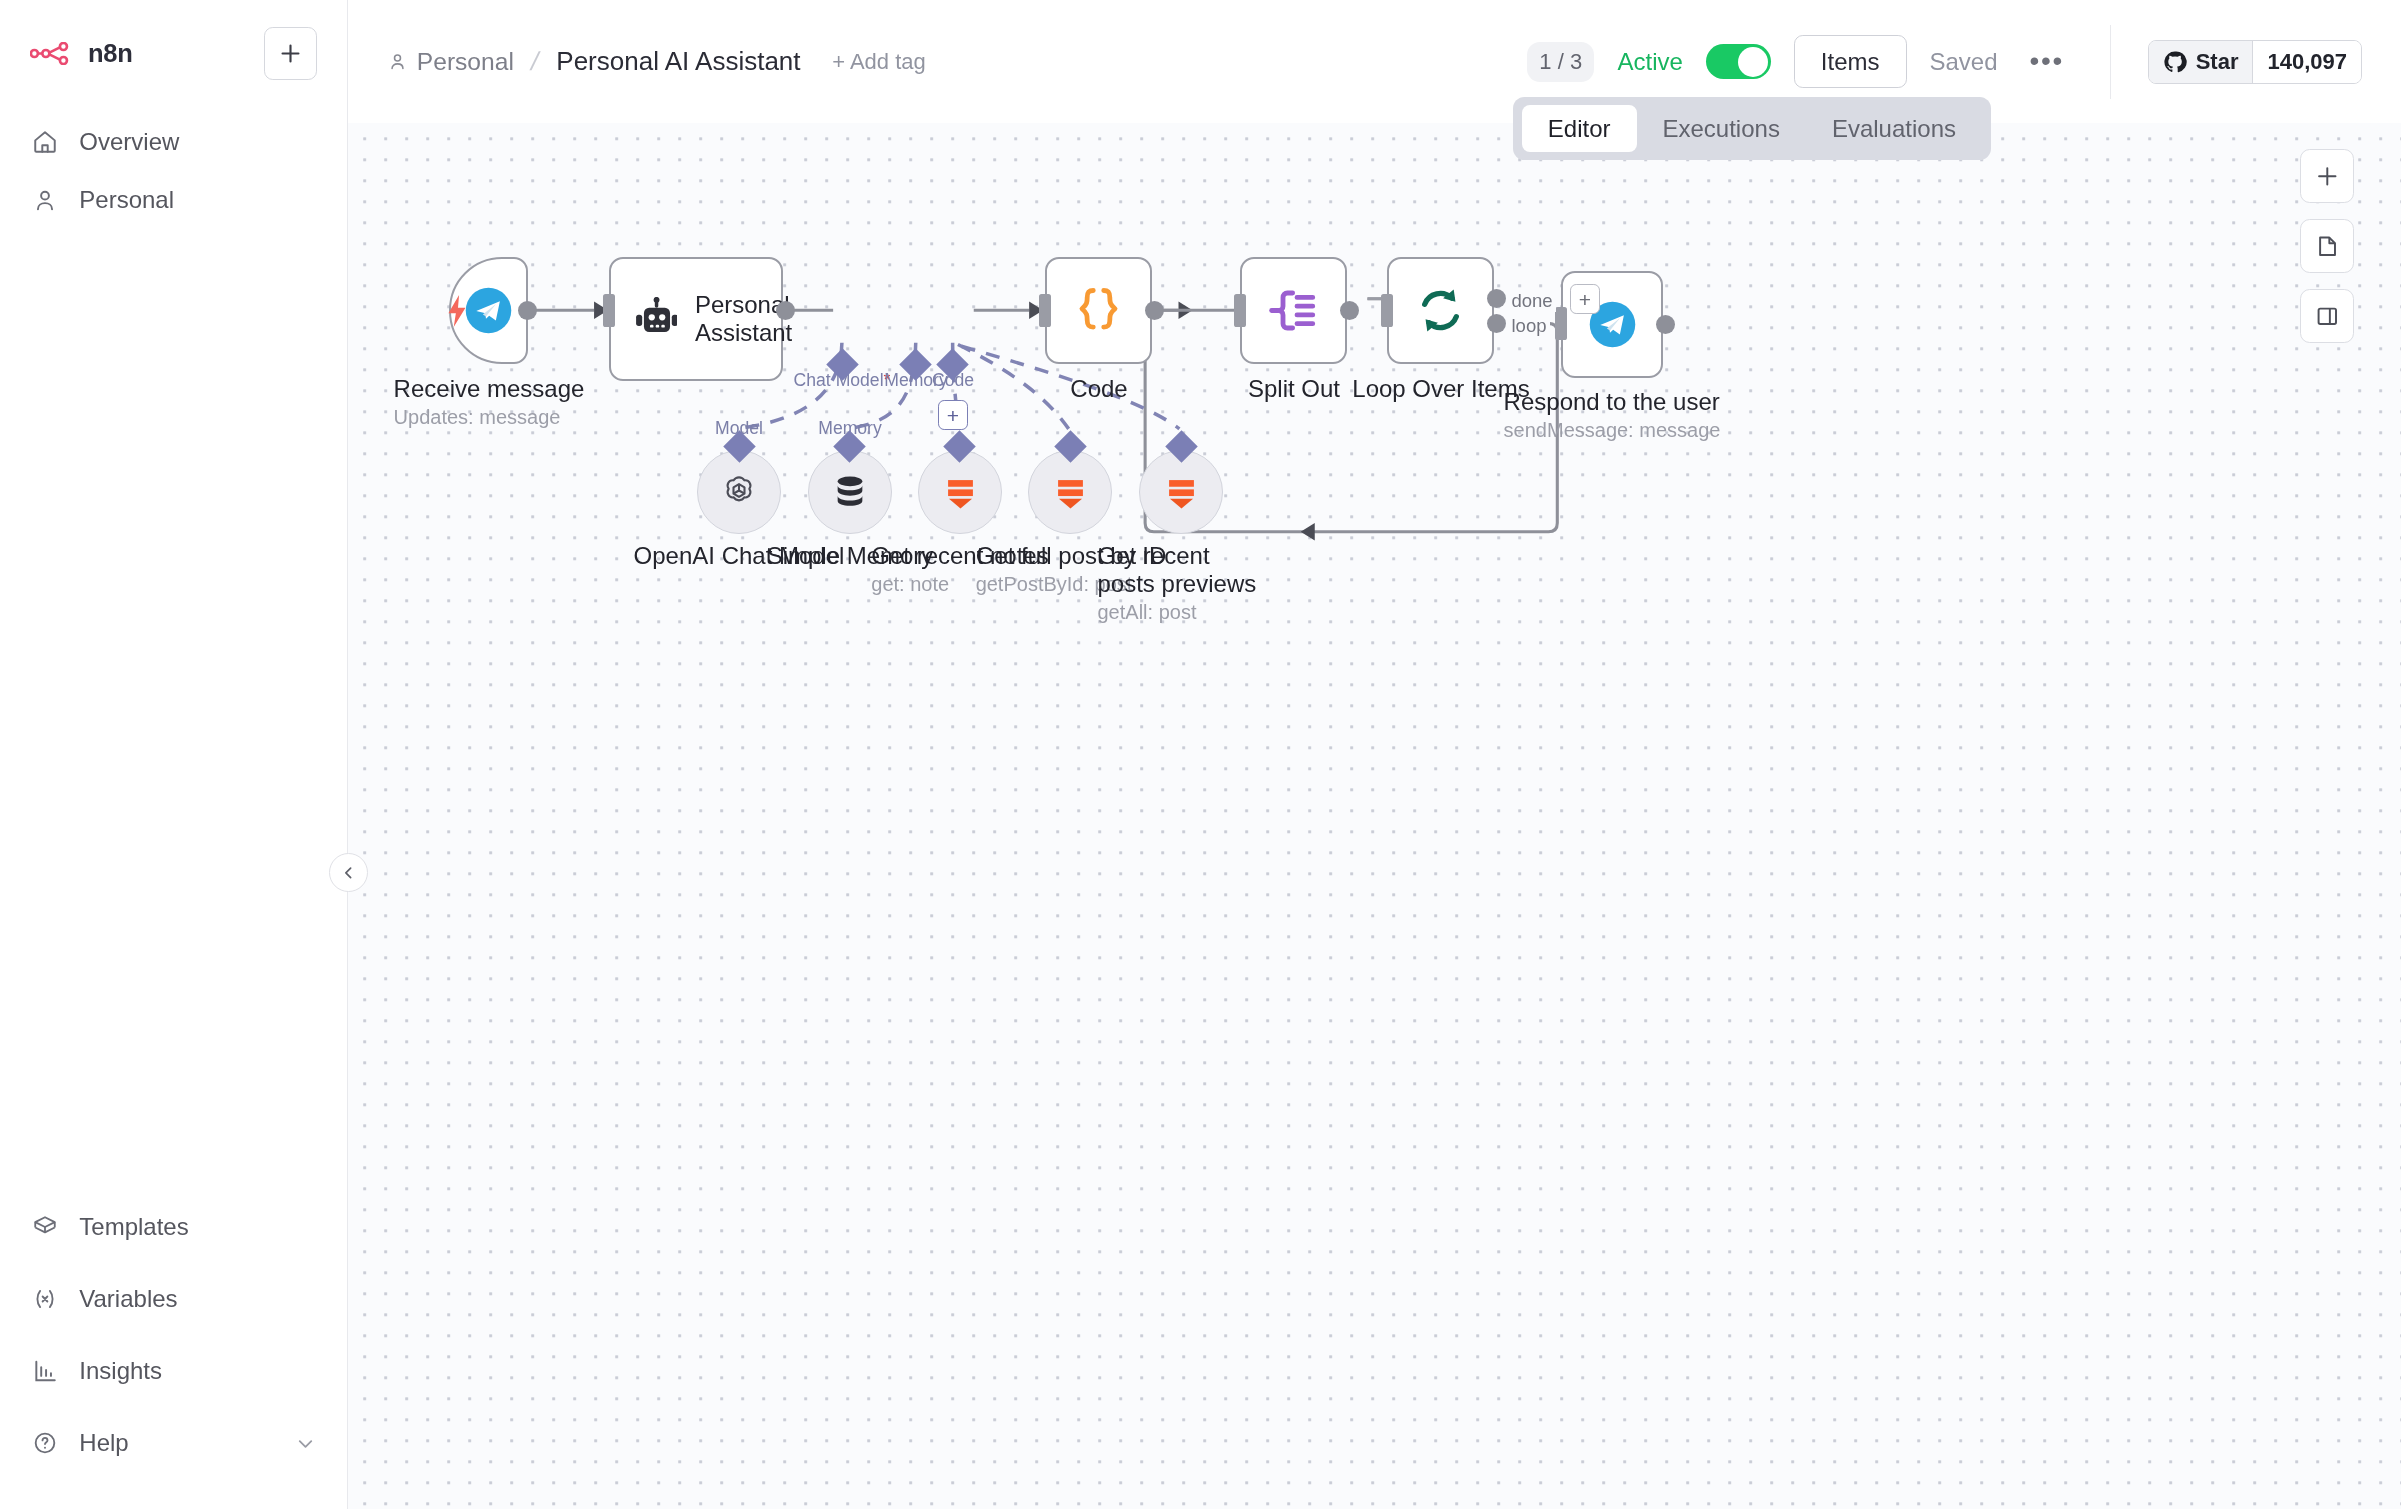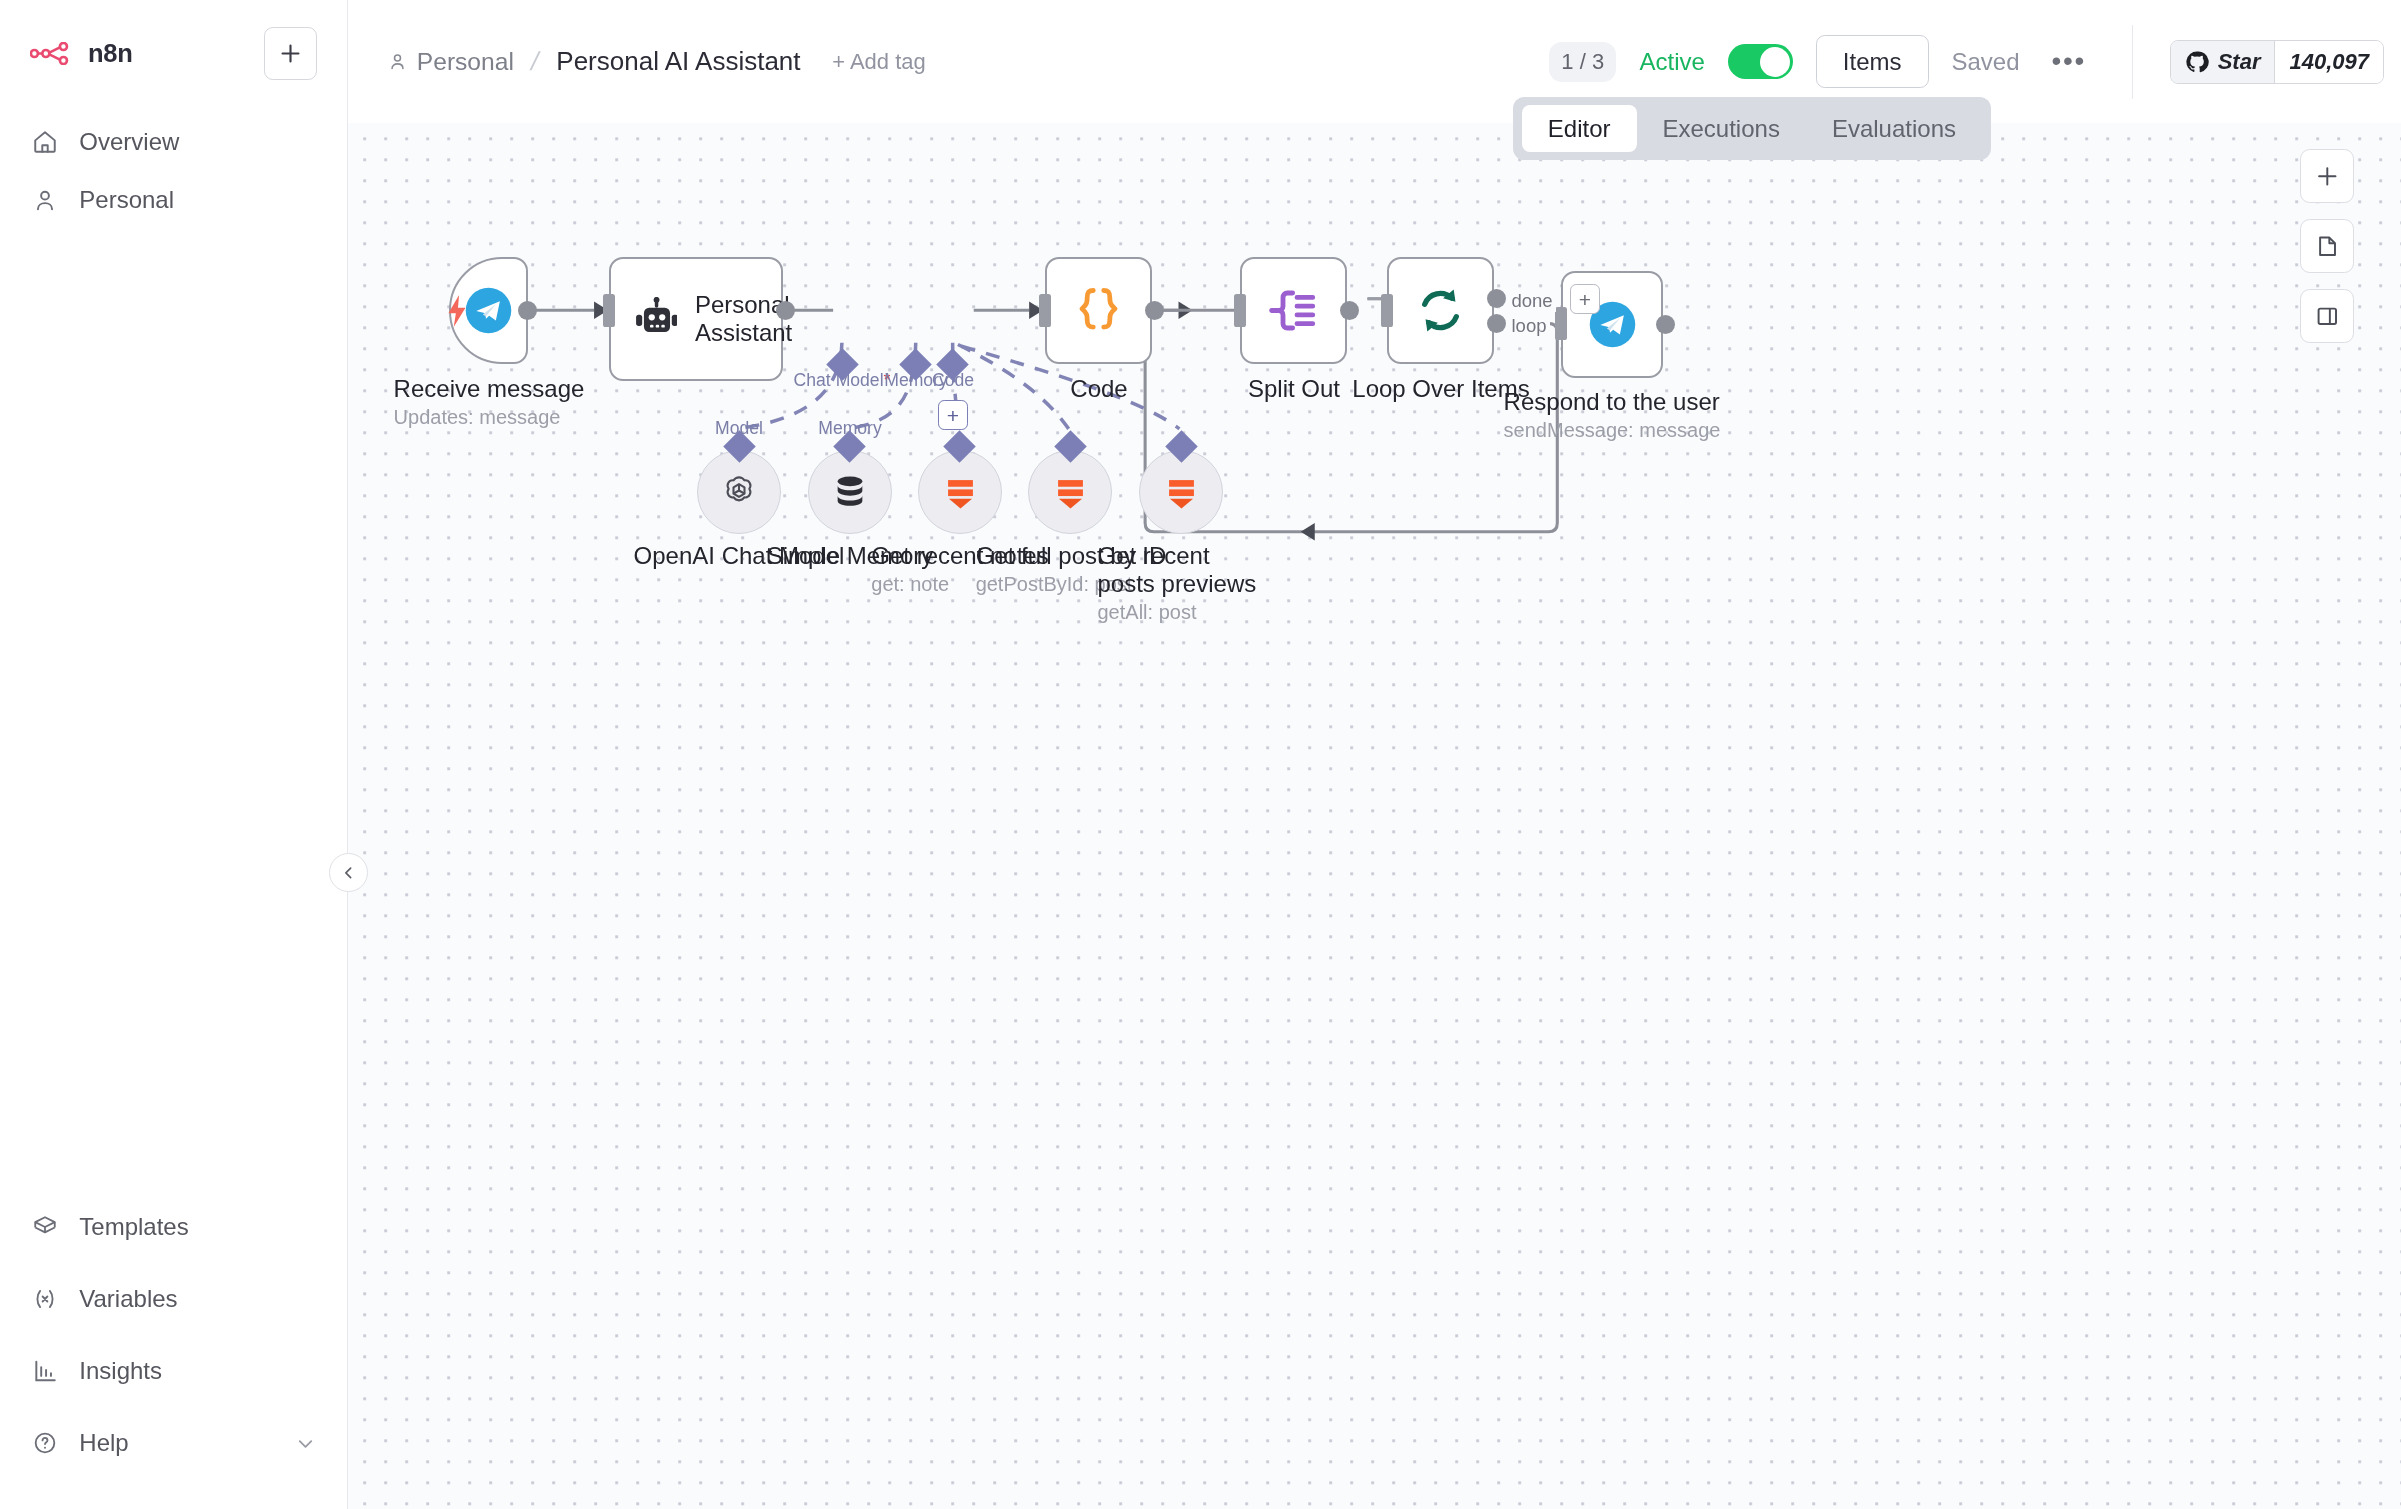--- a/index.html
+++ b/index.html
@@ -82,21 +82,21 @@
   }
   .share-btn {
     border: 0.9px solid #cfd1d8; border-radius: 8.8px; background: #fff;
     padding: 11.4px 26px; font-size: 24px; color: #2b2c36; cursor: pointer;
   }
   .saved-text { color: #9194a0; font-size: 24px; }
   .dots-btn { color: #6e7079; font-size: 28px; letter-spacing: 1.8px; cursor: pointer; padding: 0 8.8px; line-height: 10.5px; }
 
   .hr-divider { width: 0.9px; height: 74px; background: #e8e9ed; }
 
-  .star-wrap { display: flex; align-items: center; padding: 0 17px 0 37px; font-style: italic; }
+  .star-wrap { display: flex; align-items: center; padding: 0 39px 0 37px; }
   .star-badge {
     display: flex; align-items: stretch;
     border: 0.9px solid #d6d8de; border-radius: 8px; overflow: hidden;
     height: 44px;
   }
   .star-left {
     display: flex; align-items: center; gap: 8.8px;
     background: #f2f3f6; padding: 0 14px; font-size: 22px; font-weight: bold; color: #22242c;
     cursor: pointer;
   }

